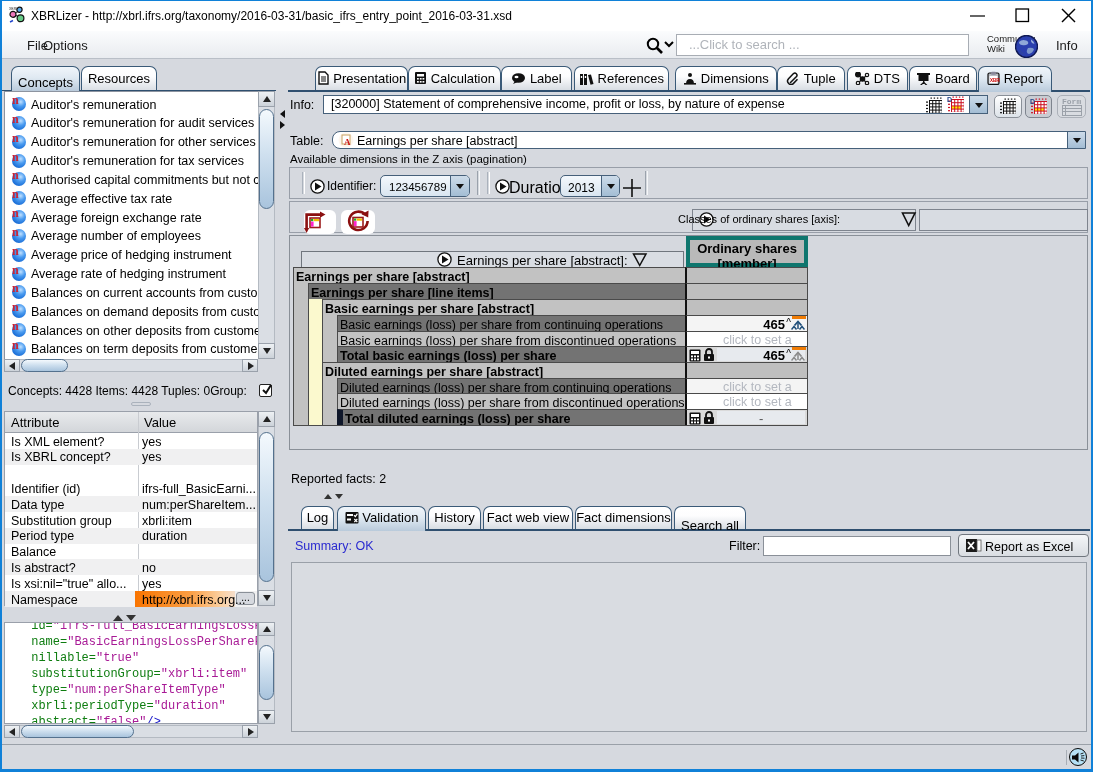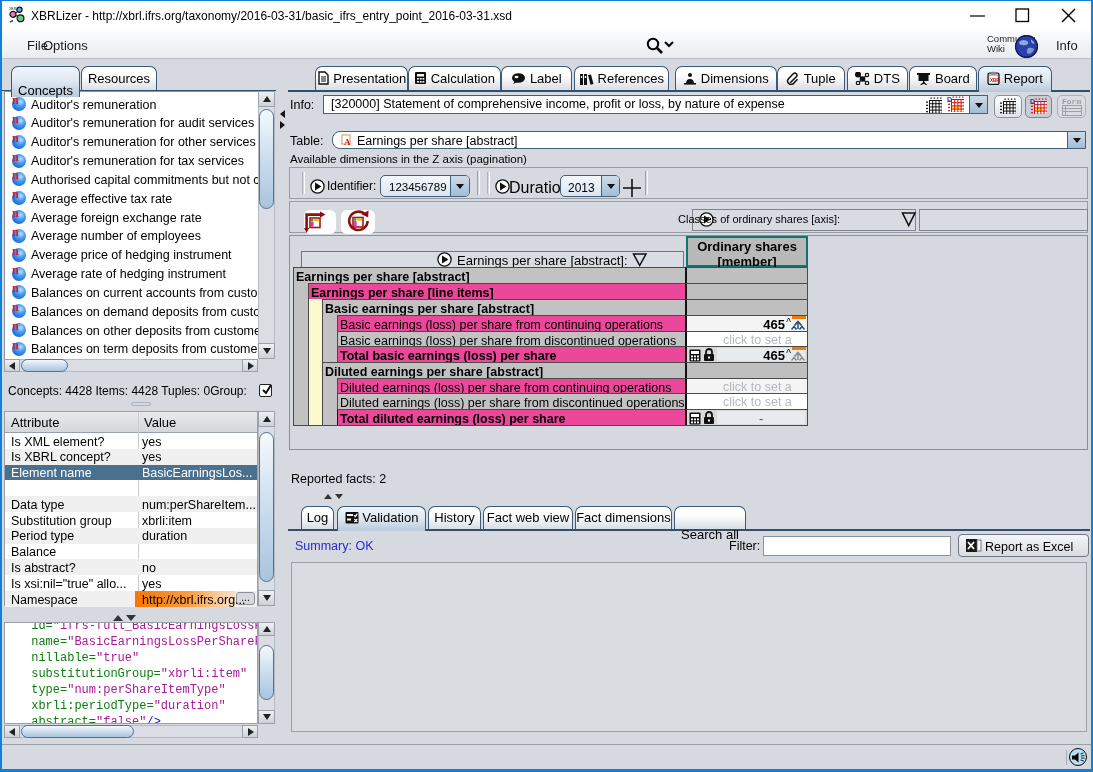--- a/index.html
+++ b/index.html
@@ -47,21 +47,21 @@
 .label { position:absolute; font-size:12.5px; white-space:nowrap; }
 .combo { position:absolute; background:#fff; border:1px solid #46607a; }
 .cbtn { position:absolute; background:linear-gradient(#cddbe9,#a3bdd4); border-left:1px solid #46607a; }
 .cbtn:after { content:""; position:absolute; left:50%; top:50%; margin-left:-4px; margin-top:-2px; border-left:4px solid transparent; border-right:4px solid transparent; border-top:5px solid #111; }
 .tbar { position:absolute; border:1px solid #989ea8; }
 .grip { position:absolute; width:3px; border-left:1px solid #aab2bc; border-right:1px solid #fff; }
 .sep2 { position:absolute; width:3px; border-left:1px solid #9aa2ac; border-right:1px solid #f4f6f8; }
 .circ { position:absolute; width:15px; height:15px; }
 
 .grow { position:absolute; border-top:1px solid #4a4a4a; }
-.gy { background:#ec4899; }
+.gy { background:#737373; }
 .gg { background:#c2c2c2; }
 .gb { font-weight:bold; }
 .gtext { position:absolute; top:1.5px; white-space:nowrap; font-size:12.5px; }
 .vcell { position:absolute; left:685px; width:123px; border-top:1px solid #4a4a4a; border-left:2px solid #111; border-right:1px solid #4a4a4a; }
 .clickset { color:#b3b7bf; padding-left:4px; font-size:12.5px; padding-top:1px;margin-left:32px; }
 .obar { position:absolute; right:1px; top:0px; width:14px; height:3px; background:#f07c04; z-index:3; }
 
 #bigbox { left:291px; top:562px; width:796px; height:170px; background:#d9dce1; border:1px solid #9aa0a8; }
 </style>
 </head>
@@ -88,32 +88,33 @@
   </svg>
 
   <div class="abs" id="menubar"></div>
   <div class="abs menuitem" style="left:27px;top:38px">File</div>
   <div class="abs menuitem" style="left:43px;top:38px">Options</div>
   <svg class="abs" style="left:645px;top:36px" width="32" height="20">
     <circle cx="8" cy="8" r="5.2" fill="none" stroke="#000" stroke-width="2"></circle>
     <line x1="12" y1="12" x2="17" y2="17" stroke="#000" stroke-width="2.6"></line>
     <path d="M20,6 l4,4 4,-4" fill="none" stroke="#000" stroke-width="2"></path>
   </svg>
+  <div class="abs" id="searchbox">...Click to search ...</div>
   <div class="abs" style="left:987px;top:34px;font-size:9.5px;line-height:10px;color:#222">Community<br>Wiki</div>
   <svg class="abs" style="left:1015px;top:35px" width="23" height="23">
     <circle cx="11.5" cy="11.5" r="11" fill="#2a3fae"></circle>
     <circle cx="11.5" cy="11.5" r="11" fill="none" stroke="#101a54" stroke-width="1.4"></circle>
     <path d="M4,7 Q7,4 11,5.5 Q14,6.5 13,9 Q10,11 7,10 Q4,9.5 4,7 Z" fill="#8fa8d8"></path>
     <path d="M13,13 Q17,12 19,14 Q18,18 14,19 Q11,18 12,15 Z" fill="#7e98cc"></path>
     <path d="M16,4.5 Q19,6 19.5,9 L17,8 Q15.5,6 16,4.5 Z" fill="#9ab0dc"></path>
     <path d="M4.5,14 Q6,17 9,18.5 L7,19.5 Q4.5,17.5 4.5,14 Z" fill="#30459f"></path>
   </svg>
   <div class="abs menuitem" style="left:1056px;top:38px">Info</div>
 
-  <div class="tab sel" style="left:11px;top:66px;width:69px;height:31px;padding-top:16px;z-index:5">Concepts</div>
+  <div class="tab sel" style="left:11px;top:66px;width:69px;height:25px;padding-top:8px;z-index:5">Concepts</div>
   <div class="tab" style="left:81px;top:66px;width:76px;height:25px;padding-top:4px">Resources</div>
   <div class="abs" style="left:2px;top:90px;width:274px;height:1px;background:#2f4f6f"></div>
   <div class="abs" id="leftlist">
     <div class="li"><span class="licon">
           <b>n</b>
         </span>Auditor's remuneration</div>
     <div class="li"><span class="licon">
           <b>n</b>
         </span>Auditor's remuneration for audit services</div>
     <div class="li"><span class="licon">
@@ -181,23 +182,23 @@
     <div style="position:absolute;left:139px;top:3px">Value</div>
     <div style="position:absolute;left:133px;top:0;width:1px;height:193px;background:#c9ccd1"></div>
     <div class="trow" style="top:21px">
         <span class="c1">Is XML element?</span>
         <span class="c2">yes</span>
       </div>
     <div class="trow tgray" style="top:36.8px">
         <span class="c1">Is XBRL concept?</span>
         <span class="c2">yes</span>
       </div>
-    <div class="trow tsel" style="top:52.6px">
-        <span class="c1">Element name</span>
-        <span class="c2">BasicEarningsLos...</span>
+    <div class="trow" style="top:68.4px">
+        <span class="c1">Identifier (id)</span>
+        <span class="c2">ifrs-full_BasicEarni...</span>
       </div>
     <div class="trow tgray" style="top:84.2px">
         <span class="c1">Data type</span>
         <span class="c2">num:perShareItem...</span>
       </div>
     <div class="trow" style="top:100px">
         <span class="c1">Substitution group</span>
         <span class="c2">xbrli:item</span>
       </div>
     <div class="trow tgray" style="top:115.8px">
@@ -536,21 +537,21 @@
   <div id="grid">
       <div class="abs" style="left:301px;top:251px;width:383px;height:17px;background:#d9dde3;border:1px solid #70767e"></div>
       <svg class="abs" style="left:437px;top:252px" width="16" height="16">
         <circle cx="7.5" cy="7.5" r="6.6" fill="#fff" stroke="#111" stroke-width="1.3"></circle>
         <path d="M5,3.6 L11.5,7.5 L5,11.4 Z" fill="#111"></path>
       </svg>
       <div class="label" style="left:457px;top:252.5px;font-size:13px">Earnings per share [abstract]:</div>
       <svg class="abs" style="left:632px;top:252px" width="16" height="16">
         <path d="M1.5,2 H14 L7.7,13.5 Z" fill="none" stroke="#111" stroke-width="1.5"></path>
       </svg>
-      <div class="abs" style="left:686px;top:236px;width:122px;height:31px;background:#b9b9b9;border:2px solid #0f766e;font-weight:bold;text-align:center;font-size:13px;line-height:15px;padding-top:1px">Ordinary shares<br>[member]</div>
+      <div class="abs" style="left:686px;top:236px;width:122px;height:31px;background:#b9b9b9;border:4px solid #0f766e;font-weight:bold;text-align:center;font-size:13px;line-height:15px;padding-top:1px">Ordinary shares<br>[member]</div>
       <div class="grow gg" style="left:293px;top:267px;width:393px;height:16px;border-left:1px solid #4a4a4a">
         <div class="gtext gb" style="left:2px">Earnings per share [abstract]</div>
       </div>
       <div class="abs" style="left:293px;top:283px;width:15px;height:16px;background:#c2c2c2;border-left:1px solid #4a4a4a"></div>
       <div class="grow gy" style="left:308px;top:283px;width:378px;height:16px;border-left:1px solid #4a4a4a">
         <div class="gtext gb" style="left:2px">Earnings per share [line items]</div>
       </div>
       <div class="abs" style="left:293px;top:299px;width:15px;height:16px;background:#c2c2c2;border-left:1px solid #4a4a4a"></div>
       <div class="abs" style="left:308px;top:299px;width:14px;height:16px;background:#fbf9ce;border-left:1px solid #4a4a4a"></div>
       <div class="grow gg" style="left:322px;top:299px;width:364px;height:16px;border-left:1px solid #4a4a4a">
@@ -587,21 +588,21 @@
       </div>
       <div class="abs" style="left:293px;top:393px;width:15px;height:16px;background:#c2c2c2;border-left:1px solid #4a4a4a"></div>
       <div class="abs" style="left:308px;top:393px;width:14px;height:16px;background:#fbf9ce;border-left:1px solid #4a4a4a"></div>
       <div class="abs" style="left:322px;top:393px;width:15px;height:16px;background:#c2c2c2;border-left:1px solid #4a4a4a"></div>
       <div class="grow gg" style="left:337px;top:393px;width:349px;height:16px;border-left:1px solid #4a4a4a">
         <div class="gtext" style="left:2px">Diluted earnings (loss) per share from discontinued operations</div>
       </div>
       <div class="abs" style="left:293px;top:409px;width:15px;height:16px;background:#c2c2c2;border-left:1px solid #4a4a4a"></div>
       <div class="abs" style="left:308px;top:409px;width:14px;height:16px;background:#fbf9ce;border-left:1px solid #4a4a4a"></div>
       <div class="abs" style="left:322px;top:409px;width:15px;height:16px;background:#c2c2c2;border-left:1px solid #4a4a4a"></div>
-      <div class="grow gy" style="left:337px;top:409px;width:349px;height:16px;border-left:1px solid #0f172a">
+      <div class="grow gy" style="left:337px;top:409px;width:349px;height:16px;border-left:6px solid #0f172a">
         <div class="gtext gb" style="left:2px">Total diluted earnings (loss) per share</div>
       </div>
       <div class="abs" style="left:293px;top:425px;width:515px;height:1px;background:#4a4a4a"></div>
       <div class="vcell" style="top:267px;height:16px;background:#bfbfbf"></div>
       <div class="vcell" style="top:283px;height:16px;background:#bfbfbf"></div>
       <div class="vcell" style="top:299px;height:16px;background:#bfbfbf"></div>
       <div class="vcell" style="top:315px;height:16px;background:#f4f4f4">
         <div class="obar"></div>
         <div style="position:absolute;right:22px;top:1px;font-weight:bold;font-size:13px">465</div>
         <div style="position:absolute;right:16px;top:1px;font-size:10px">^</div>
@@ -679,21 +680,21 @@
       <div class="tab sel" style="left:337px;top:506px;width:89px;height:25px;padding-top:3px;z-index:5"><svg width="14" height="13" style="vertical-align:-2px">
           <rect x="0.5" y="1" width="13" height="11.5" rx="1" fill="#111"></rect>
           <rect x="2" y="3" width="6" height="2" fill="#fff"></rect>
           <rect x="2" y="7.5" width="4" height="2" fill="#fff"></rect>
           <path d="M9,4.2 l1.4,1.3 2-2.8" stroke="#fff" stroke-width="1.2" fill="none"></path>
           <path d="M9.3,8 l3,3 M12.3,8 l-3,3" stroke="#fff" stroke-width="1.1"></path>
         </svg> Validation</div>
       <div class="tab" style="left:428px;top:506px;width:53px;height:23px;padding-top:3px;z-index:1">History</div>
       <div class="tab" style="left:483px;top:506px;width:90px;height:23px;padding-top:3px;z-index:1">Fact web view</div>
       <div class="tab" style="left:575px;top:506px;width:97px;height:23px;padding-top:3px;z-index:1">Fact dimensions</div>
-      <div class="tab" style="left:674px;top:506px;width:72px;height:23px;padding-top:20px;z-index:1">Search all</div>
+      <div class="tab" style="left:674px;top:506px;width:72px;height:23px;padding-top:11px;z-index:1">Search all</div>
     </div>
   <div class="abs" style="left:288px;top:529px;width:802px;height:2px;background:#2f4f6f"></div>
 
   <div class="label" style="left:295px;top:539px;color:#2a2ad0">Summary: OK</div>
   <div class="label" style="left:729px;top:539px">Filter:</div>
   <div class="abs" style="left:763px;top:536px;width:188px;height:20px;background:#fff;border:1px solid #8a9098"></div>
   <div class="abs" style="left:958px;top:534px;width:131px;height:23px;background:linear-gradient(#f4f6f8,#d9dde2);border:1px solid #70767e;border-radius:4px"></div>
   <svg class="abs" style="left:966px;top:538px" width="16" height="16">
     <rect x="0" y="1" width="11" height="13" fill="#1a1a1a"></rect>
     <path d="M2,4 L8,11 M8,4 L2,11" stroke="#fff" stroke-width="1.8"></path>

